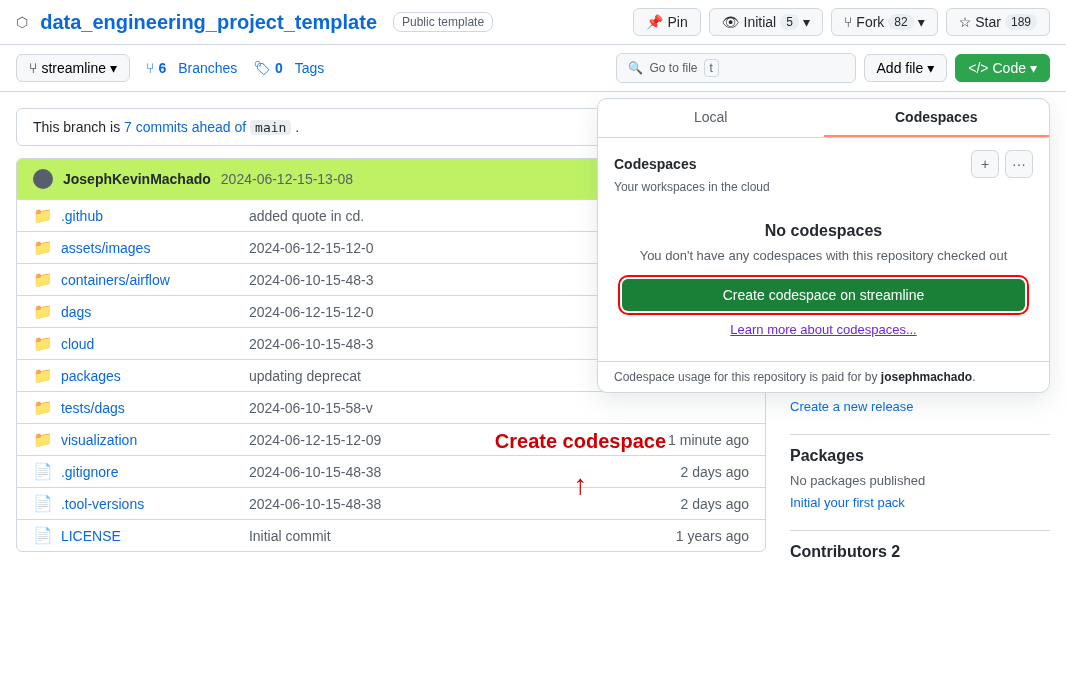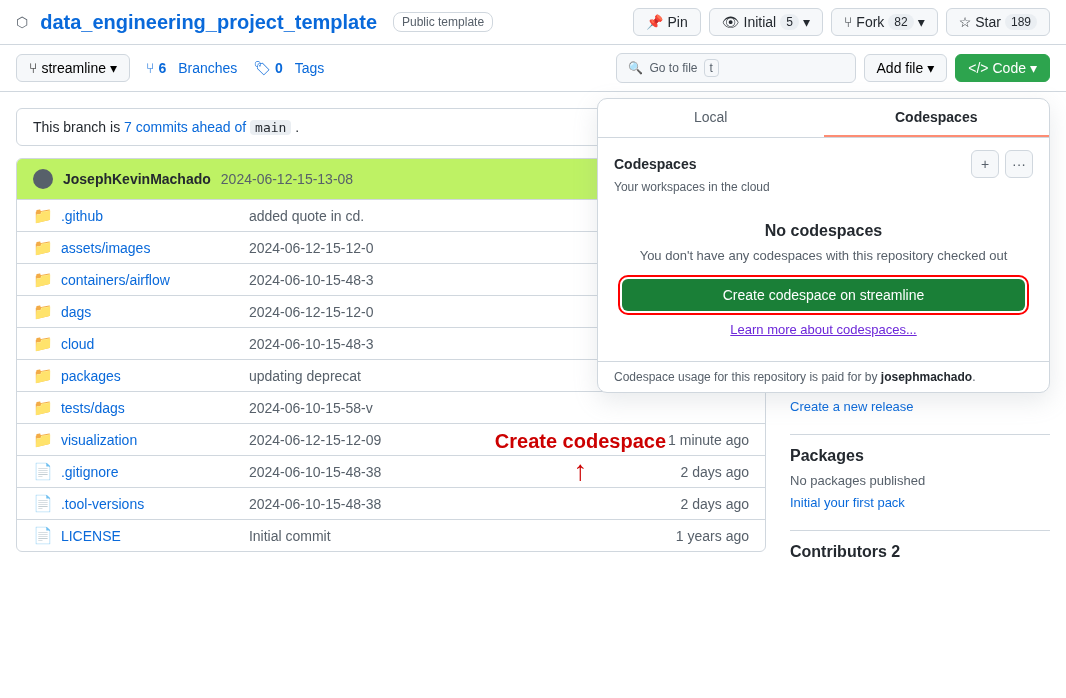--- a/index.html
+++ b/index.html
@@ -53,21 +53,21 @@
     .no-codespaces { text-align: center; padding: 16px 8px 8px; }
     .no-codespaces-title { font-weight: 600; font-size: 16px; margin-bottom: 8px; }
     .no-codespaces-desc { font-size: 13px; color: #57606a; margin-bottom: 16px; }
     .create-codespace-btn { background: #1a7f37; color: white; border: none; border-radius: 6px; padding: 8px 16px; font-size: 14px; cursor: pointer; width: 100%; margin-bottom: 10px; outline: 2px solid #ff0000; outline-offset: 2px; }
     .learn-more { color: #6d28d9; font-size: 13px; text-decoration: underline; cursor: pointer; }
     .dropdown-footer { border-top: 1px solid #d0d7de; padding: 8px 16px; font-size: 12px; color: #57606a; margin-top: 8px; }
     .dropdown-footer strong { color: #24292f; }
     .dropdown-wrapper { position: relative; }
 
     
-    .annotation { position: absolute; right: 60px; top: 420px; z-index: 30; font-size: 18px; font-weight: 700; color: #cc0000; display: flex; flex-direction: column; align-items: center; gap: 4px; }
+    .annotation { position: absolute; right: 60px; top: 420px; z-index: 30; font-size: 18px; font-weight: 700; color: #cc0000; display: flex; flex-direction: column; align-items: center; gap: 18px; }
     .annotation-label { font-size: 20px; color: #cc0000; white-space: nowrap; }
     .annotation-arrow { font-size: 28px; color: #cc0000; line-height: 1; }
 
     
     .sidebar-section { margin-bottom: 20px; }
     .sidebar-title { font-weight: 600; font-size: 16px; margin-bottom: 8px; }
     .sidebar-desc { font-size: 13px; color: #57606a; margin-bottom: 6px; }
     .sidebar-link { color: #0969da; font-size: 13px; text-decoration: none; }
     .sidebar-item { display: flex; align-items: center; gap: 8px; margin-bottom: 6px; font-size: 14px; }
     .sidebar-item-icon { color: #57606a; }

